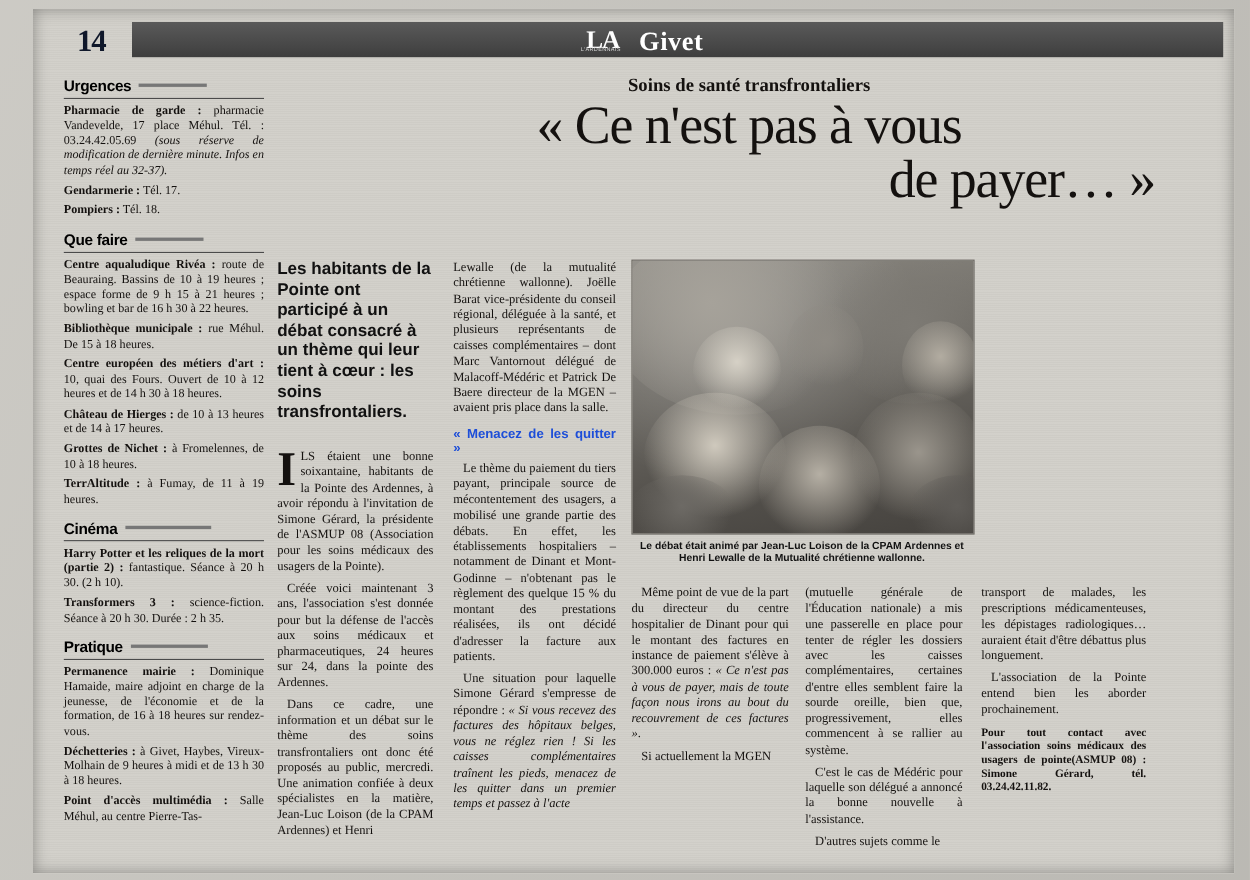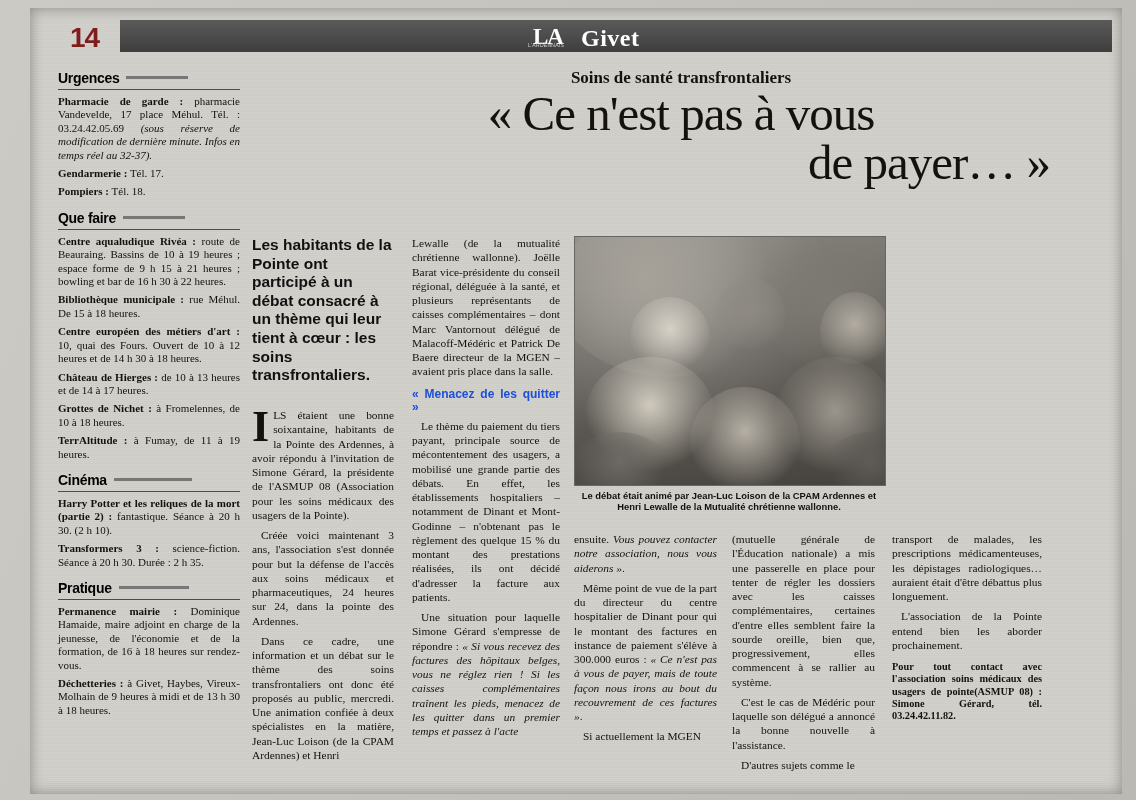--- a/index.html
+++ b/index.html
@@ -27,22 +27,22 @@
     background:
       repeating-linear-gradient(0deg, rgba(0,0,0,0.018) 0 1px, rgba(255,255,255,0.012) 1px 2px);
     pointer-events:none;
   }
   
   .masthead{
     position:absolute;left:0;top:8px;width:100%;height:40px;
   }
   .folio{
     position:absolute;left:40px;top:6px;
-    font-family:Liberation Sans, sans-serif;
-    font-weight:bold;font-size:28px;letter-spacing:-1px;color:#7f1d1d;text-align:right;
+    font-family:Liberation Serif, serif;
+    font-weight:bold;font-size:28px;letter-spacing:-1px;color:#0f172a;text-align:right;
   }
   .mast-bar{
     position:absolute;left:90px;right:10px;top:4px;height:32px;
     background:#4b4b4b;
     background:linear-gradient(180deg,#5a5a5a,#3e3e3e);
   }
   .mast-logo{
     position:absolute;left:calc(50% - 90px);top:4px;
     width:44px;height:24px;
     display:flex;align-items:center;justify-content:center;
@@ -219,20 +219,21 @@
       <p class="rail-p"><b>Transformers 3 :</b> science-fiction. Séance à 20 h 30. Durée : 2 h 35.</p>
     </div>
 
     <div class="rail-sec">
       <div class="rail-head">
         <span>Pratique</span><span class="rule" style="width:70px"></span>
       </div>
       <div class="rail-rule-top"></div>
       <p class="rail-p"><b>Permanence mairie :</b> Dominique Hamaide, maire adjoint en charge de la jeunesse, de l'économie et de la formation, de 16 à 18 heures sur rendez-vous.</p>
       <p class="rail-p"><b>Déchetteries :</b> à Givet, Haybes, Vireux-Molhain de 9 heures à midi et de 13 h 30 à 18 heures.</p>
+      <p class="rail-p"><b>Point d'accès multimédia :</b> Salle Méhul, au centre Pierre-Tas-</p>
     </div>
   </div>
 
   <div class="main">
     <div class="kicker">Soins de santé transfrontaliers</div>
     <div class="headline">
       <span>« Ce n'est pas à vous</span>
       <span class="l2">de payer… »</span>
     </div>
 
@@ -264,21 +265,20 @@
           <div class="blob" style="left:140px;top:40px;width:70px;height:80px;background:radial-gradient(circle at 50% 40%, #8e8a83, rgba(80,78,74,0) 70%);"></div>
           <div class="blob" style="left:245px;top:55px;width:70px;height:80px;background:radial-gradient(circle at 50% 40%, #b2aca1, rgba(90,88,84,0) 70%);"></div>
           <div class="blob" style="left:-5px;top:195px;width:100px;height:70px;background:radial-gradient(circle at 50% 40%, #6d6a65, rgba(60,58,55,0) 70%);"></div>
           <div class="blob" style="left:250px;top:195px;width:90px;height:70px;background:radial-gradient(circle at 50% 40%, #5f5c58, rgba(60,58,55,0) 70%);"></div>
         </div>
         <div class="caption">Le débat était animé par Jean-Luc Loison de la CPAM Ardennes et Henri Lewalle de la Mutualité chrétienne wallonne.</div>
       </div>
 
       <div class="lower">
         <div class="lcol c1">
-          <p class="body first">ensuite. <i>Vous pouvez contacter notre association, nous vous aiderons »</i>.</p>
           <p class="body">Même point de vue de la part du directeur du centre hospitalier de Dinant pour qui le montant des factures en instance de paiement s'élève à 300.000 euros : <i>« Ce n'est pas à vous de payer, mais de toute façon nous irons au bout du recouvrement de ces factures »</i>.</p>
           <p class="body">Si actuellement la MGEN</p>
         </div>
         <div class="lcol c2">
           <p class="body first">(mutuelle générale de l'Éducation nationale) a mis une passerelle en place pour tenter de régler les dossiers avec les caisses complémentaires, certaines d'entre elles semblent faire la sourde oreille, bien que, progressivement, elles commencent à se rallier au système.</p>
           <p class="body">C'est le cas de Médéric pour laquelle son délégué a annoncé la bonne nouvelle à l'assistance.</p>
           <p class="body">D'autres sujets comme le</p>
         </div>
         <div class="lcol c3">
           <p class="body first">transport de malades, les prescriptions médicamenteuses, les dépistages radiologiques… auraient était d'être débattus plus longuement.</p>

